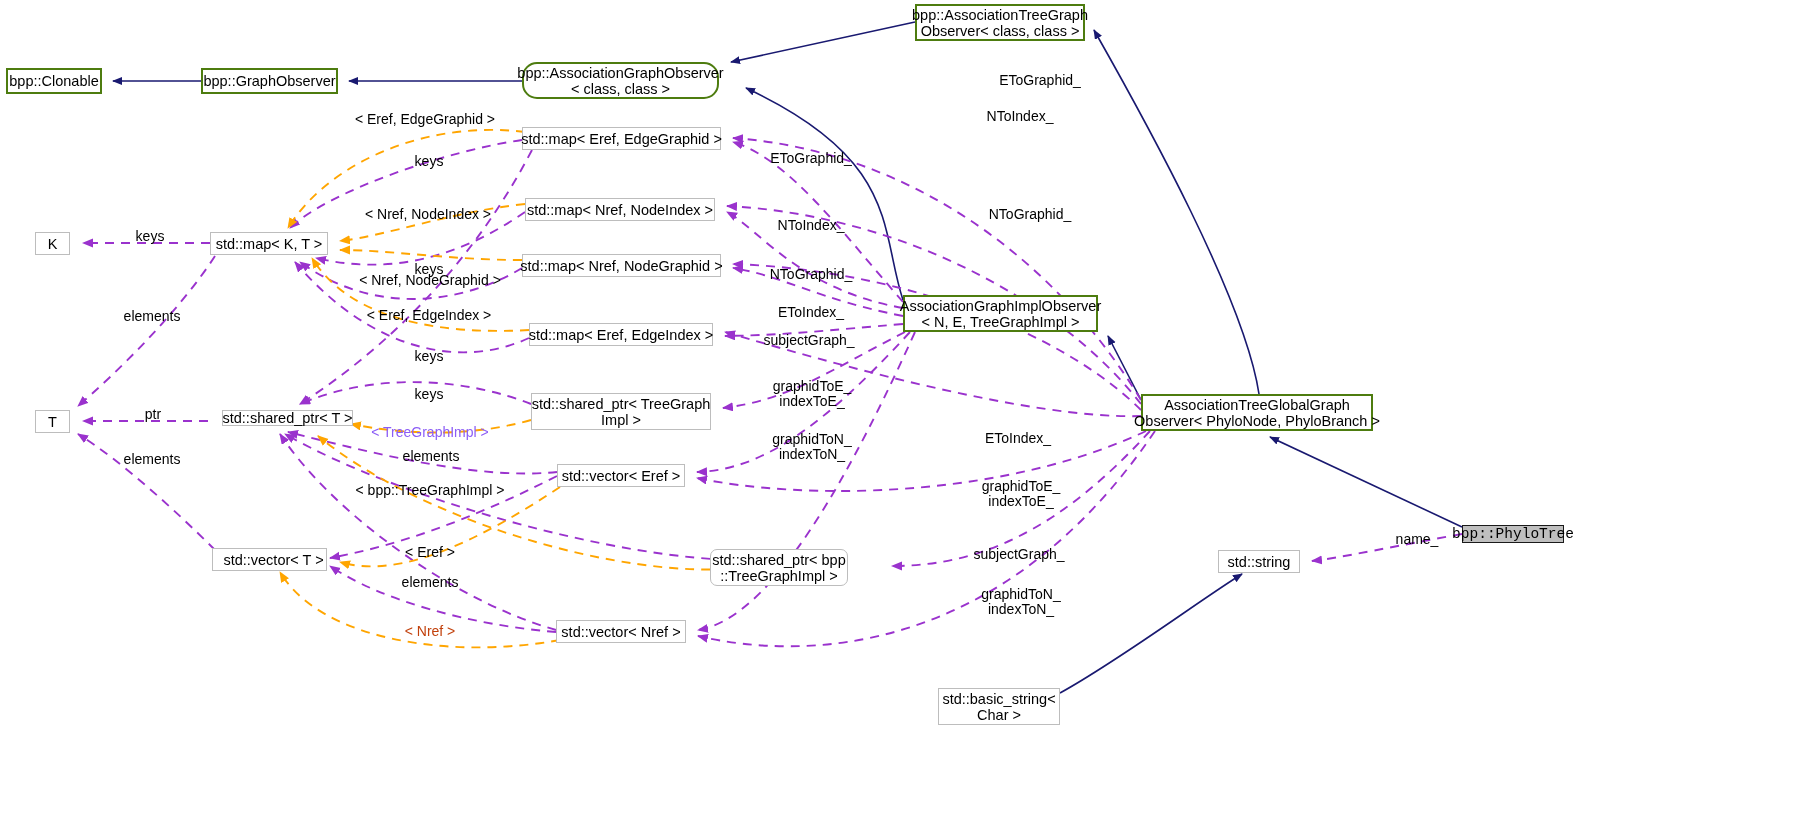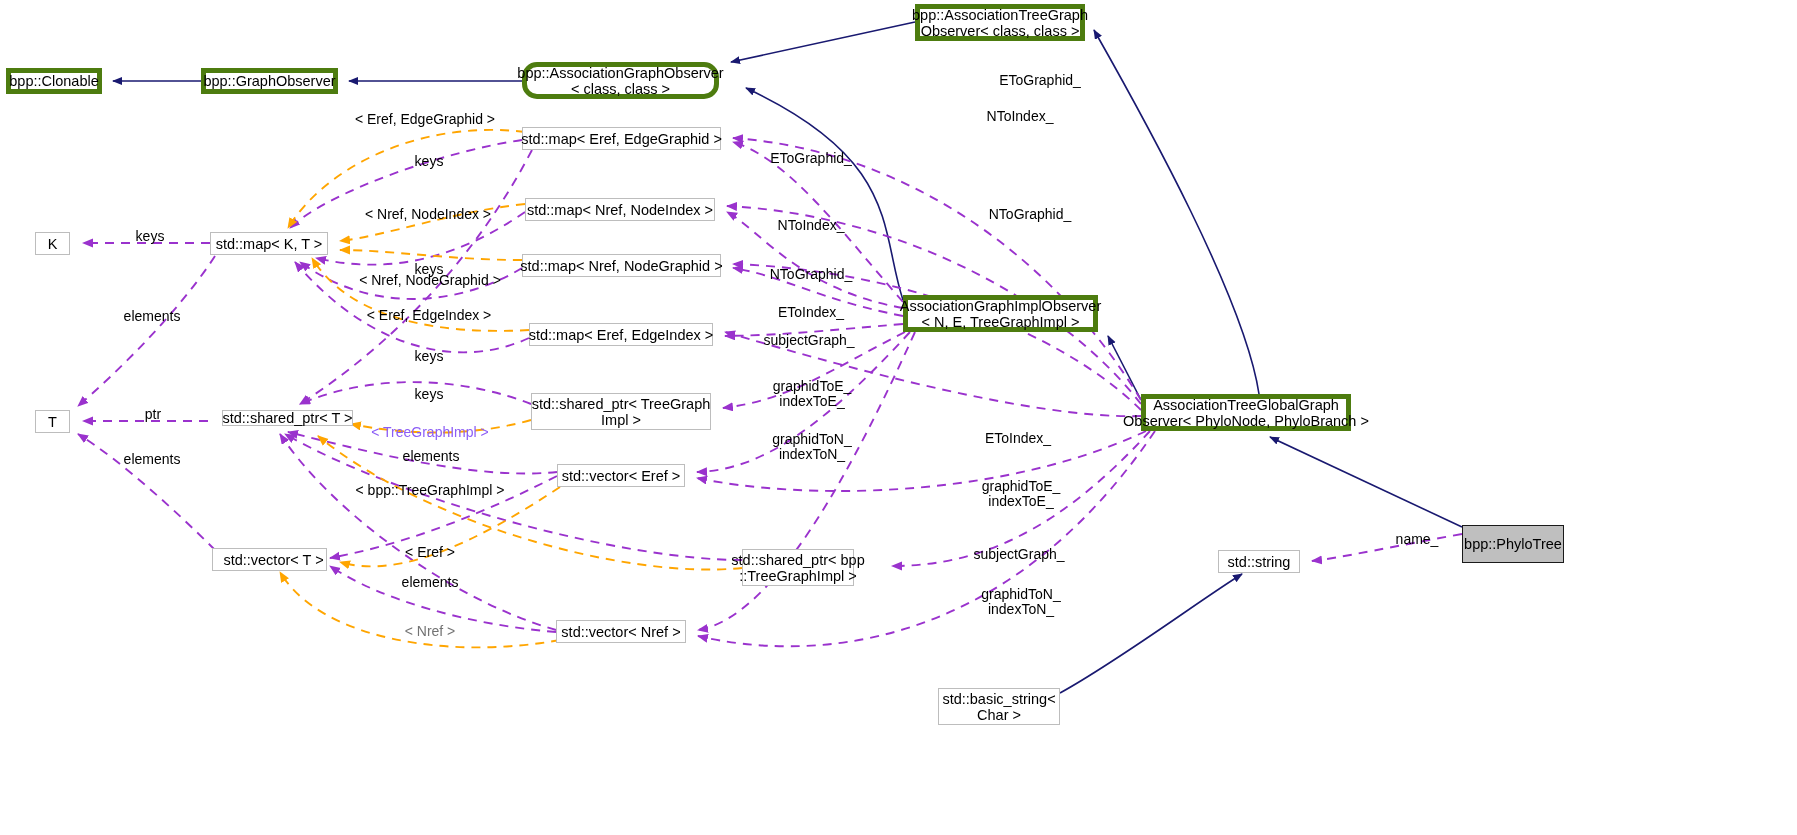--- a/index.html
+++ b/index.html
@@ -6,21 +6,21 @@
   #canvas{position:relative;width:1797px;height:835px;background:#ffffff;
           font-family:"Liberation Sans", sans-serif;overflow:hidden;}
   svg.edges{position:absolute;left:0;top:0;width:1797px;height:835px;pointer-events:none;}
 
   .node{position:absolute;box-sizing:border-box;display:flex;align-items:center;
         justify-content:center;text-align:center;background:#ffffff;
         font-size:14.5px;line-height:16px;color:#000000;white-space:pre;}
   
   .node.lib{border:1px solid #bdbdbd;}
   
-  .node.cls{border:5px solid #4d7c0f;text-align:center;}
+  .node.cls{border:2px solid #4d7c0f;text-align:center;}
   
   .node.focus{border:1px solid #1a1a1a;background:#bfbfbf;}
 
   .elabel{position:absolute;font-size:14px;line-height:15px;color:#000000;
           text-align:center;white-space:pre;transform:translateX(-50%);}
 </style>
 </head>
 <body>
 
 <div id="canvas">
@@ -112,28 +112,28 @@
       <div class="node lib" style="left: 210px; top: 232px; width: 118px; height: 23px;">std::map&lt; K, T &gt;</div>
       <div class="node lib" style="left: 525px; top: 198px; width: 190px; height: 23px;">std::map&lt; Nref, NodeIndex &gt;</div>
       <div class="node lib" style="left: 522px; top: 254px; width: 199px; height: 23px;">std::map&lt; Nref, NodeGraphid &gt;</div>
       <div class="node lib" style="left: 529px; top: 323px; width: 184px; height: 23px;">std::map&lt; Eref, EdgeIndex &gt;</div>
       <div class="node cls" style="left: 903px; top: 295px; width: 195px; height: 37px;">AssociationGraphImplObserver
 &lt; N, E, TreeGraphImpl &gt;</div>
       <div class="node lib" style="left: 35px; top: 410px; width: 35px; height: 23px;">T</div>
       <div class="node lib" style="left: 208px; top: 410px; width: 131px; height: 16px; margin-left: 14px;">std::shared_ptr&lt; T &gt;</div>
       <div class="node lib" style="left: 531px; top: 393px; width: 180px; height: 37px;">std::shared_ptr&lt; TreeGraph
 Impl &gt;</div>
-      <div class="node cls" style="left: 1141px; top: 394px; width: 210px; height: 37px;">AssociationTreeGlobalGraph
+      <div class="node cls" style="left: 1141px; top: 394px; width: 232px; height: 37px;">AssociationTreeGlobalGraph
 Observer&lt; PhyloNode, PhyloBranch &gt;</div>
       <div class="node lib" style="left: 557px; top: 464px; width: 128px; height: 23px;">std::vector&lt; Eref &gt;</div>
       <div class="node lib" style="left: 212px; top: 548px; width: 115px; height: 23px; padding-left: 8px;">std::vector&lt; T &gt;</div>
-      <div class="node lib" style="left: 742px; top: 549px; width: 112px; height: 37px;">std::shared_ptr&lt; bpp
+      <div class="node lib" style="left: 710px; top: 549px; width: 138px; height: 37px; border-radius: 7px;">std::shared_ptr&lt; bpp
 ::TreeGraphImpl &gt;</div>
       <div class="node lib" style="left: 1218px; top: 550px; width: 82px; height: 23px;">std::string</div>
-      <div class="node focus" style="left: 1462px; top: 525px; width: 102px; height: 38px;">bpp::PhyloTree</div>
+      <div class="node focus" style="left: 1462px; top: 525px; width: 102px; height: 18px; font-family: Liberation Mono, monospace;">bpp::PhyloTree</div>
       <div class="node lib" style="left: 556px; top: 620px; width: 130px; height: 23px;">std::vector&lt; Nref &gt;</div>
       <div class="node lib" style="left: 938px; top: 688px; width: 122px; height: 37px;">std::basic_string&lt;
 Char &gt;</div>
     </div>
   <div id="labels-layer">
       <div class="elabel" style="left: 425px; top: 112px; color: rgb(0, 0, 0);">&lt; Eref, EdgeGraphid &gt;</div>
       <div class="elabel" style="left: 1040px; top: 73px; color: rgb(0, 0, 0);">EToGraphid_</div>
       <div class="elabel" style="left: 1020px; top: 109px; color: rgb(0, 0, 0);">NToIndex_</div>
       <div class="elabel" style="left: 429px; top: 154px; color: rgb(0, 0, 0);">keys</div>
       <div class="elabel" style="left: 811px; top: 151px; color: rgb(0, 0, 0);">EToGraphid_</div>
@@ -161,15 +161,15 @@
       <div class="elabel" style="left: 152px; top: 452px; color: rgb(0, 0, 0);">elements</div>
       <div class="elabel" style="left: 430px; top: 483px; color: rgb(0, 0, 0);">&lt; bpp::TreeGraphImpl &gt;</div>
       <div class="elabel" style="left: 1021px; top: 479px; color: rgb(0, 0, 0);">graphidToE_
 indexToE_</div>
       <div class="elabel" style="left: 430px; top: 545px; color: rgb(0, 0, 0);">&lt; Eref &gt;</div>
       <div class="elabel" style="left: 1019px; top: 547px; color: rgb(0, 0, 0);">subjectGraph_</div>
       <div class="elabel" style="left: 1417px; top: 532px; color: rgb(0, 0, 0);">name_</div>
       <div class="elabel" style="left: 430px; top: 575px; color: rgb(0, 0, 0);">elements</div>
       <div class="elabel" style="left: 1021px; top: 587px; color: rgb(0, 0, 0);">graphidToN_
 indexToN_</div>
-      <div class="elabel" style="left: 430px; top: 624px; color: #737373;">&lt; Nref &gt;</div>
+      <div class="elabel" style="left: 430px; top: 624px; color: #c2410c;">&lt; Nref &gt;</div>
     </div>
 </div>
 
 </body></html>

